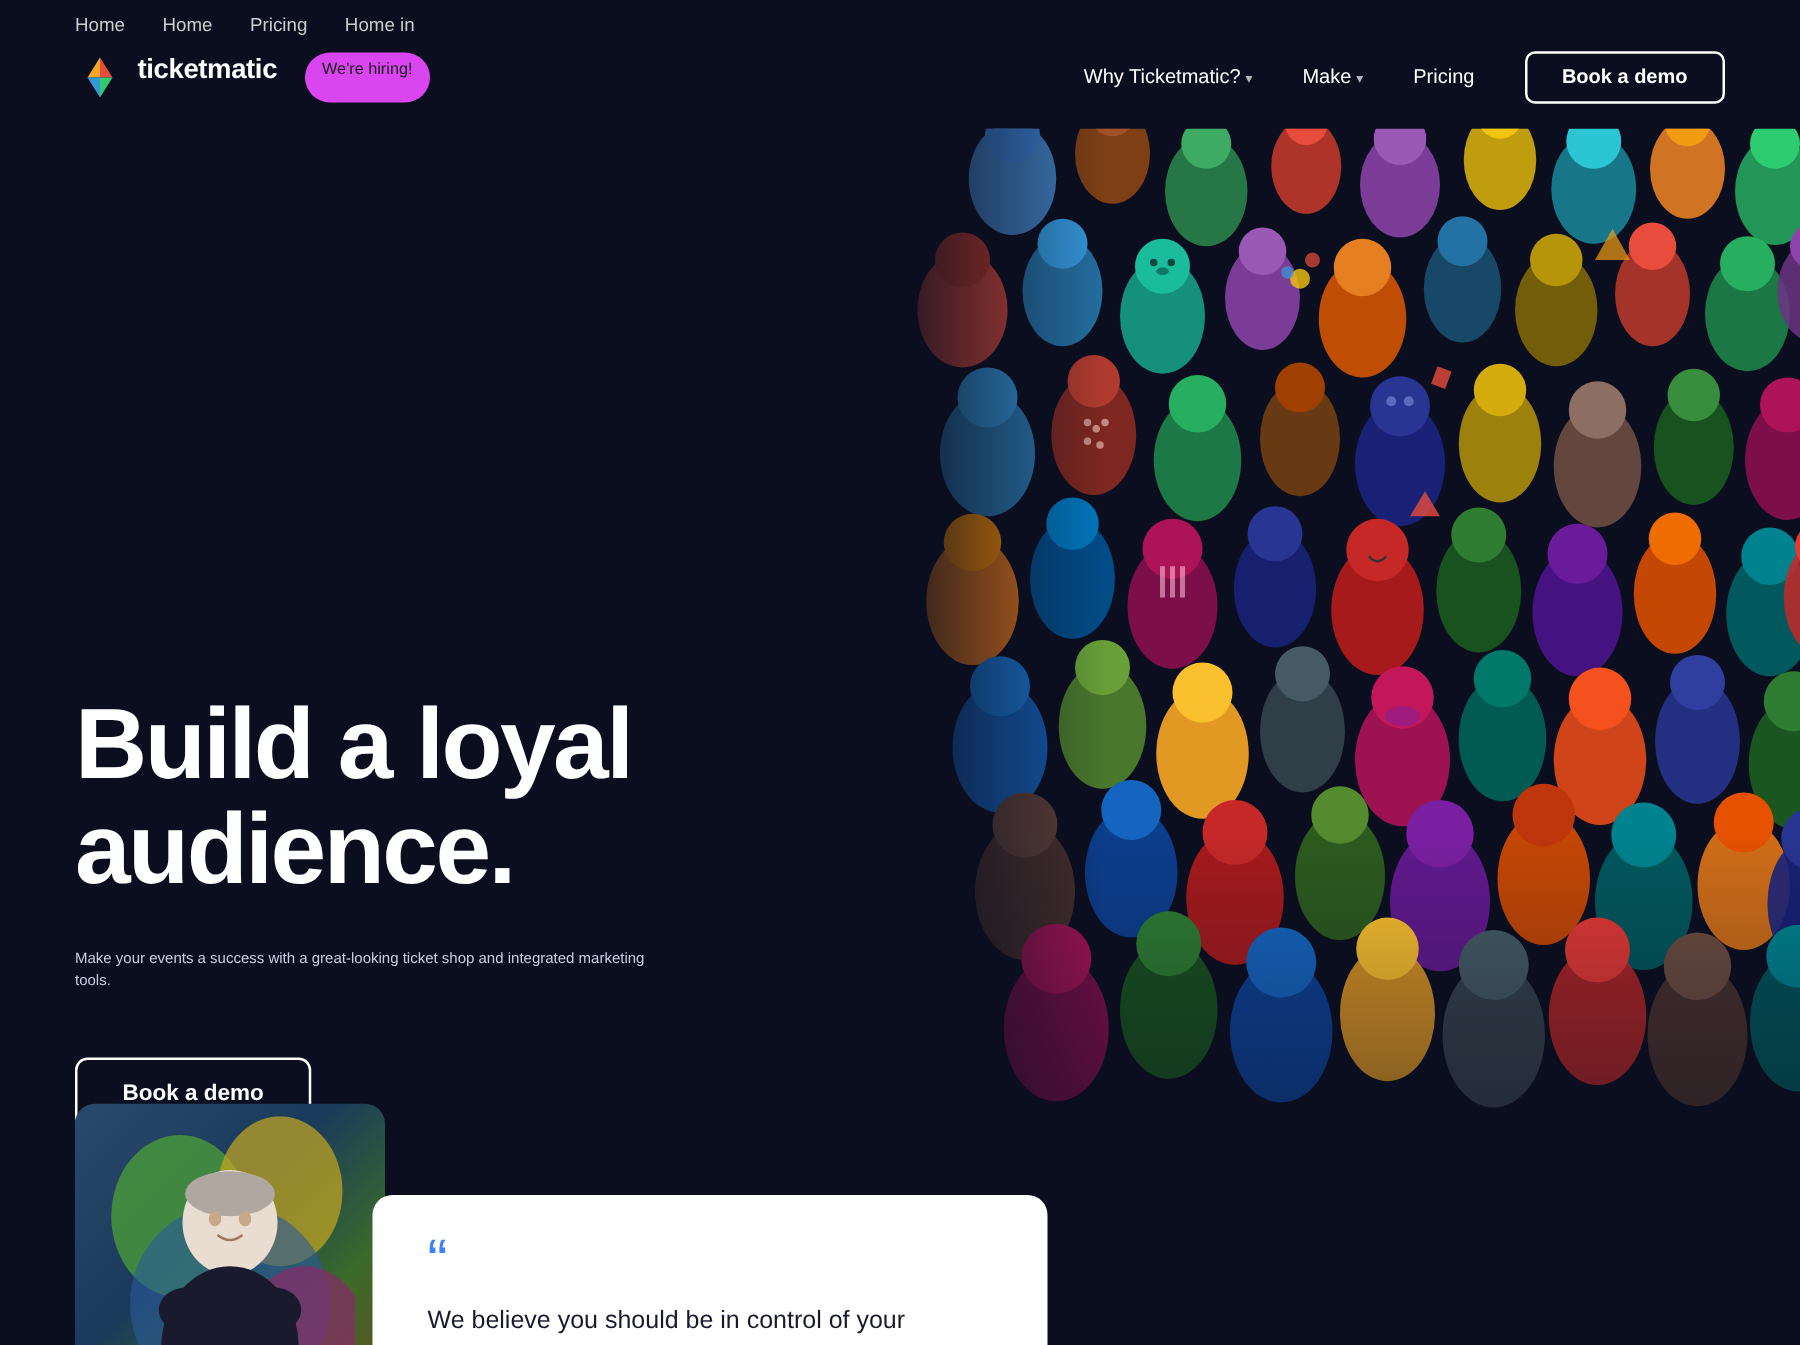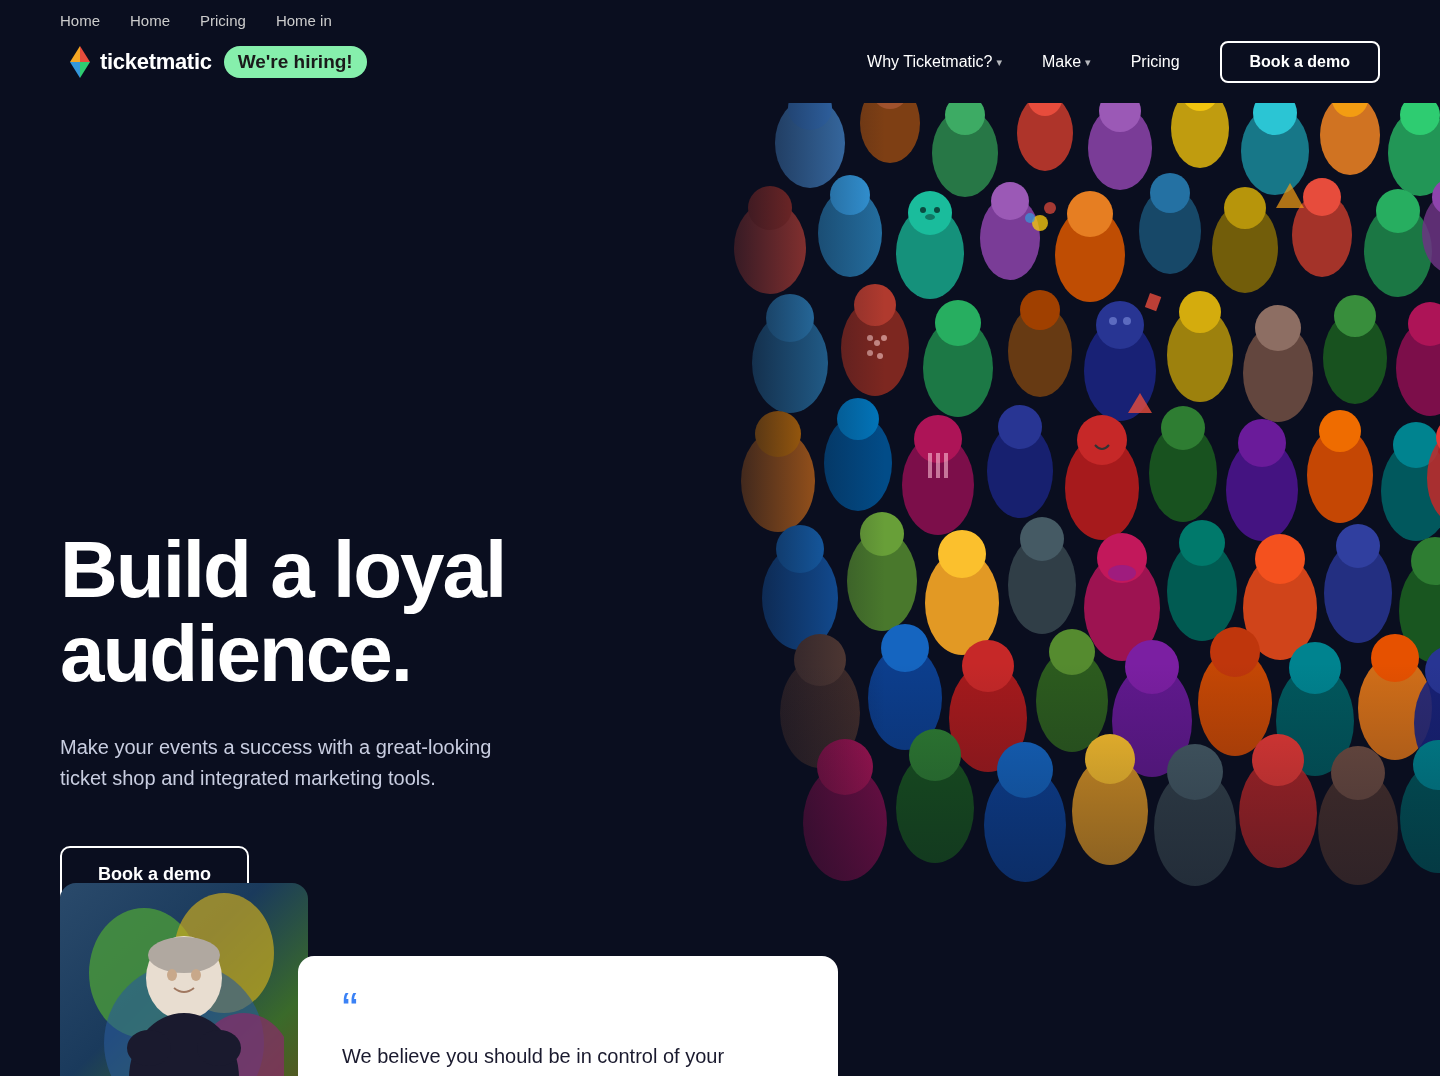--- a/index.html
+++ b/index.html
@@ -27,38 +27,38 @@
 
     
     .main-nav {
       display: flex;
       align-items: center;
       padding: 0 60px 20px;
       gap: 0;
     }
     .logo-area {
       display: flex;
-      align-items: center;
+      gap: 10px;
       margin-right: auto;
     }
     .logo-icon {
       width: 40px;
       height: 40px;
     }
     .logo-text {
       font-size: 22px;
       font-weight: 600;
       color: #fff;
       letter-spacing: -0.3px;
     }
     .hiring-badge {
-      background: #86efac;
+      background: #d946ef;
       color: #1a1a1a;
-      font-size: 19px;
-      font-weight: 700;
+      font-size: 13px;
+      font-weight: 400;
       padding: 5px 14px;
       border-radius: 20px;
       margin-left: 12px;
     }
     .nav-links {
       display: flex;
       align-items: flex-end;
       gap: 40px;
       margin-right: 40px;
     }
@@ -104,21 +104,21 @@
     }
     .hero-title {
       font-size: 80px;
       font-weight: 800;
       line-height: 1.05;
       color: #fff;
       letter-spacing: -2px;
       margin-bottom: 36px;
     }
     .hero-subtitle {
-      font-size: 20px;
+      font-size: 12px;
       line-height: 1.55;
       color: #c8cde0;
       margin-bottom: 52px;
       max-width: 480px;
     }
     .book-demo-hero {
       display: inline-block;
       border: 2px solid #fff;
       color: #fff;
       background: transparent;

